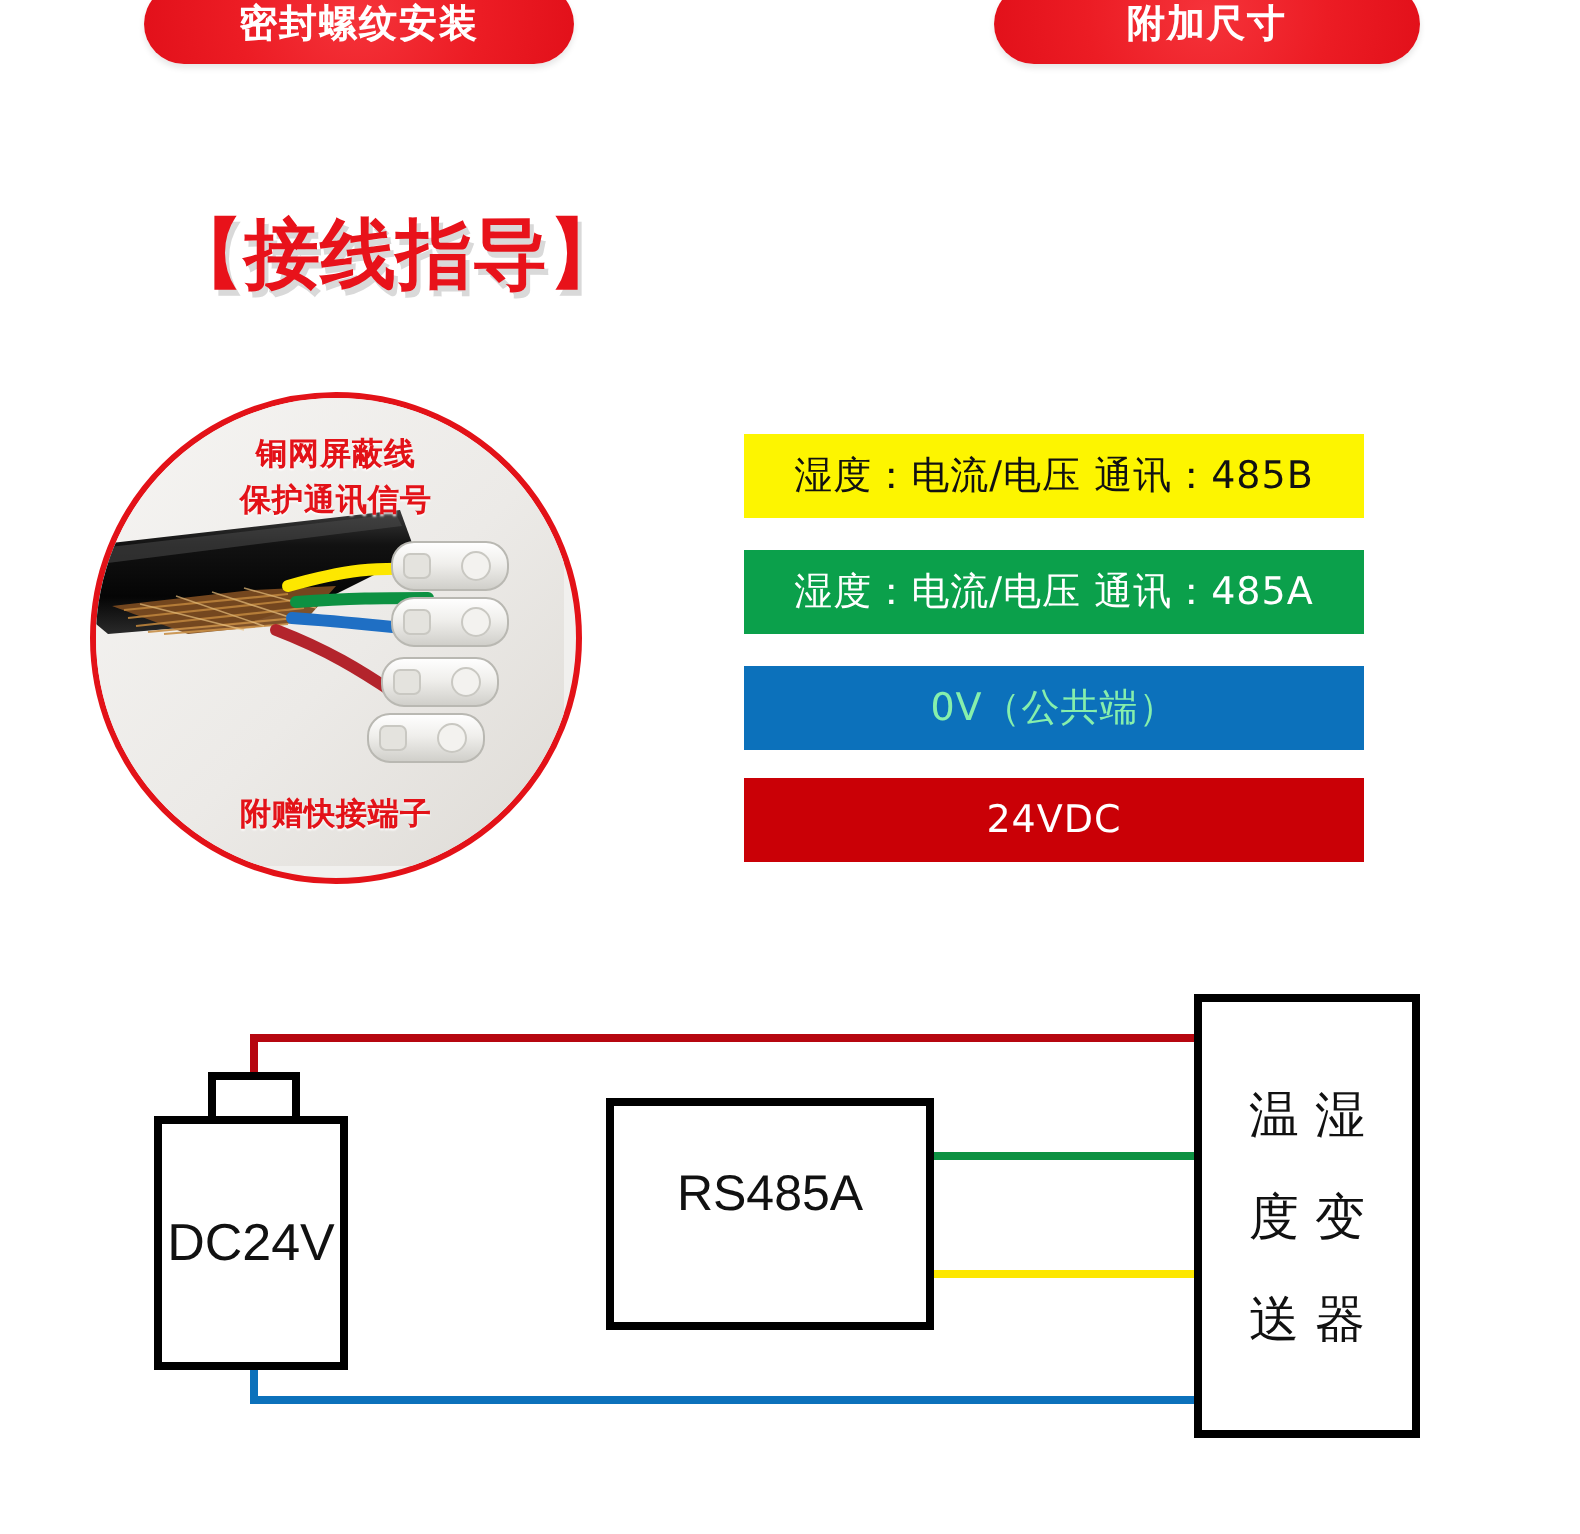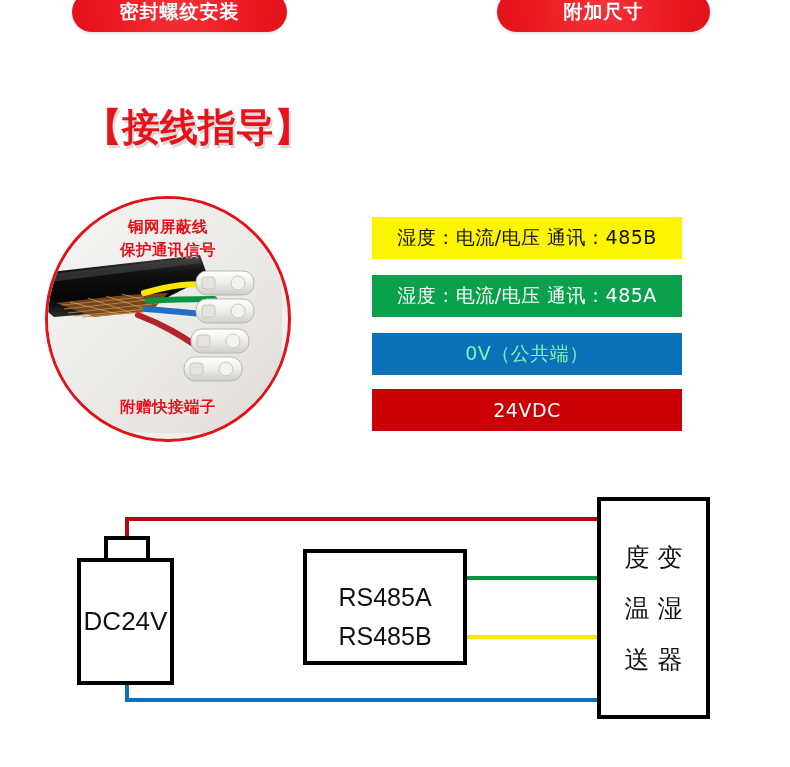--- a/index.html
+++ b/index.html
@@ -269,21 +269,20 @@
   <div class="wire wire-h" id="wire-blue-h"></div>
   <div class="wire wire-h" id="wire-green"></div>
   <div class="wire wire-h" id="wire-yellow"></div>
 
   <div class="dbox" id="box-dc-nub"></div>
   <div class="dbox" id="box-dc24v"></div>
   <div id="label-dc24v">DC24V</div>
 
   <div class="dbox" id="box-rs485"></div>
   <div class="rs-label" id="label-rs485a">RS485A</div>
-  <div class="rs-label" id="label-rs485b">RS485B</div>
 
   <div class="dbox" id="box-sensor"></div>
   <div id="label-sensor">
+    <span>温湿</span>
     <span>度变</span>
-    <span>温湿</span>
     <span>送器</span>
   </div>
 </div>
 
 </body></html>

